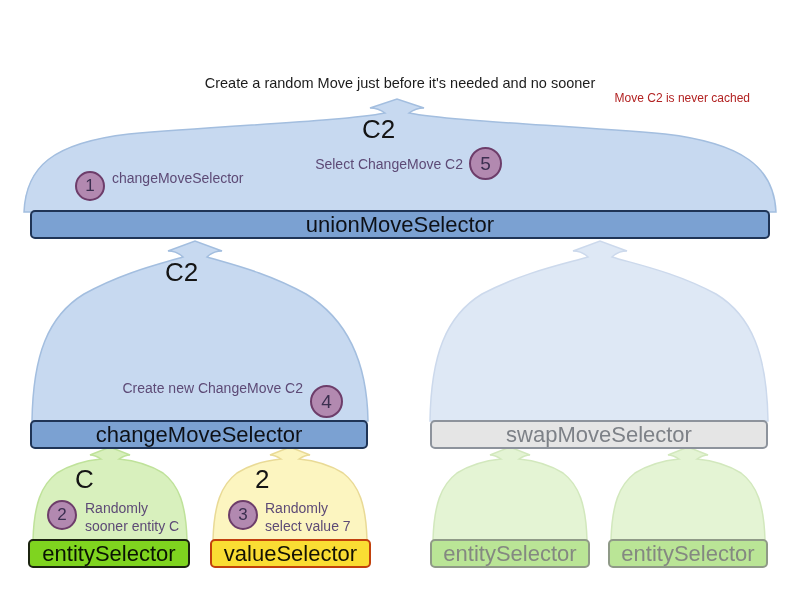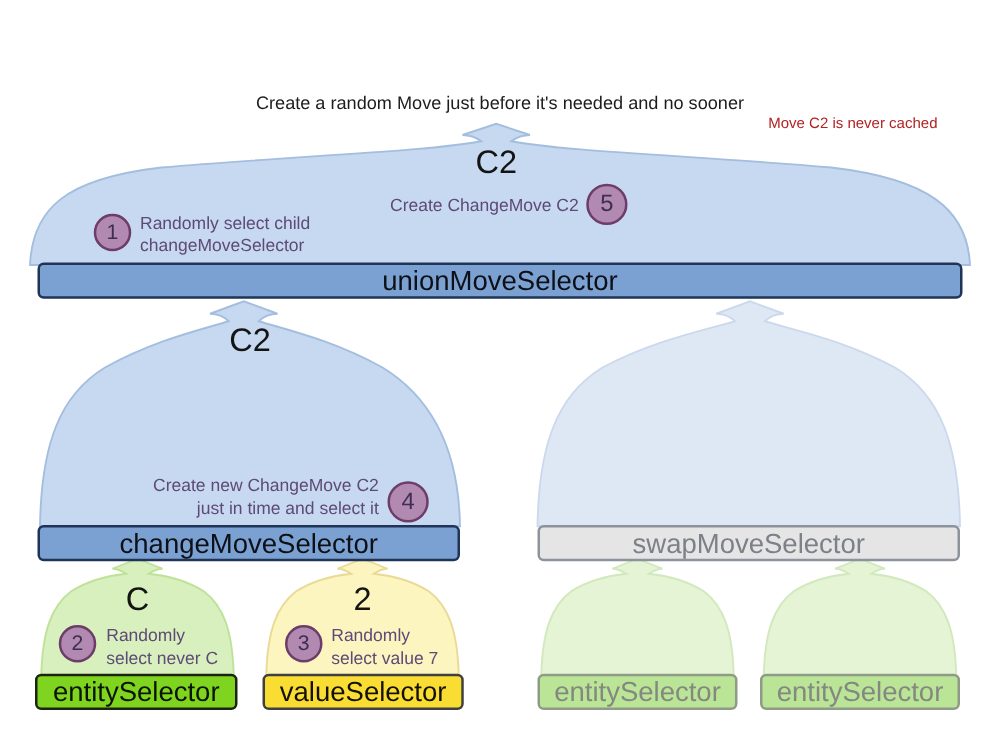--- a/index.html
+++ b/index.html
@@ -20,24 +20,24 @@
     position:absolute;right:50px;top:91px;font-size:12px;color:#b22222;z-index:3;white-space:nowrap;
   }
   .bar{
     position:absolute;height:29px;box-sizing:border-box;border-radius:5px;
     display:flex;align-items:center;justify-content:center;
     font-size:22px;z-index:2;white-space:nowrap;
   }
   .bar.blue{background:#7ba1d2;border:2px solid #1f3456;color:#0d1016;}
   .bar.blue-faded{background:#e5e5e5;border:2px solid #8d939c;color:#7d8187;}
   .bar.green{background:#7fd41f;border:2px solid #1c2410;color:#0a1403;}
-  .bar.yellow{background:#fadd33;border:2px solid #404040;color:#141104;}
+  .bar.yellow{background:#fadd33;border:2px solid #c2410c;color:#141104;}
   .bar.green-faded{background:#bae596;border:2px solid #8f9a87;color:#848881;}
   .cache-label{
-    position:absolute;width:70px;text-align:center;font-size:26px;color:#141414;z-index:3;
+    position:absolute;width:70px;font-size:26px;color:#141414;z-index:3;
   }
   .step-circle{
     position:absolute;box-sizing:border-box;border-radius:50%;
     background:#b289b0;border:2px solid #6d3d6a;color:#3c2f50;
     display:flex;align-items:center;justify-content:center;z-index:3;
   }
   .step-circle.small{width:30px;height:30px;font-size:17px;}
   .step-circle.big{width:33px;height:33px;font-size:19px;}
   .note{
     position:absolute;color:#5d4a76;font-size:14px;line-height:18px;z-index:3;white-space:nowrap;
@@ -90,39 +90,37 @@
   <div class="bar blue" style="left:30px;top:210px;width:740px;">unionMoveSelector</div>
   <div class="bar blue" style="left:30px;top:420px;width:338px;">changeMoveSelector</div>
   <div class="bar blue-faded" style="left:430px;top:420px;width:338px;">swapMoveSelector</div>
   <div class="bar green" style="left:28px;top:539px;width:162px;">entitySelector</div>
   <div class="bar yellow" style="left:210px;top:539px;width:161px;">valueSelector</div>
   <div class="bar green-faded" style="left:430px;top:539px;width:160px;">entitySelector</div>
   <div class="bar green-faded" style="left:608px;top:539px;width:160px;">entitySelector</div>
 
   <div class="step-circle small" style="left:75px;top:171px;">1</div>
   <div class="note" style="left:112px;top:169px;">
-    <div>Randomly select child</div>
     <div>changeMoveSelector</div>
   </div>
 
   <div class="note" style="right:337px;top:155px;">
-    <div>Create ChangeMove C2</div>
+    <div>Select ChangeMove C2</div>
   </div>
   <div class="step-circle big" style="left:469px;top:147px;">5</div>
 
   <div class="note right" style="right:497px;top:379px;margin-left:48px;">
     <div>Create new ChangeMove C2</div>
-    <div>just in time and select it</div>
   </div>
   <div class="step-circle big" style="left:310px;top:385px;">4</div>
 
   <div class="step-circle small" style="left:47px;top:500px;">2</div>
   <div class="note" style="left:85px;top:499px;">
     <div>Randomly</div>
-    <div>select never C</div>
+    <div>sooner entity C</div>
   </div>
 
   <div class="step-circle small" style="left:228px;top:500px;">3</div>
   <div class="note" style="left:265px;top:499px;">
     <div>Randomly</div>
     <div>select value 7</div>
   </div>
 
 </div>
 

